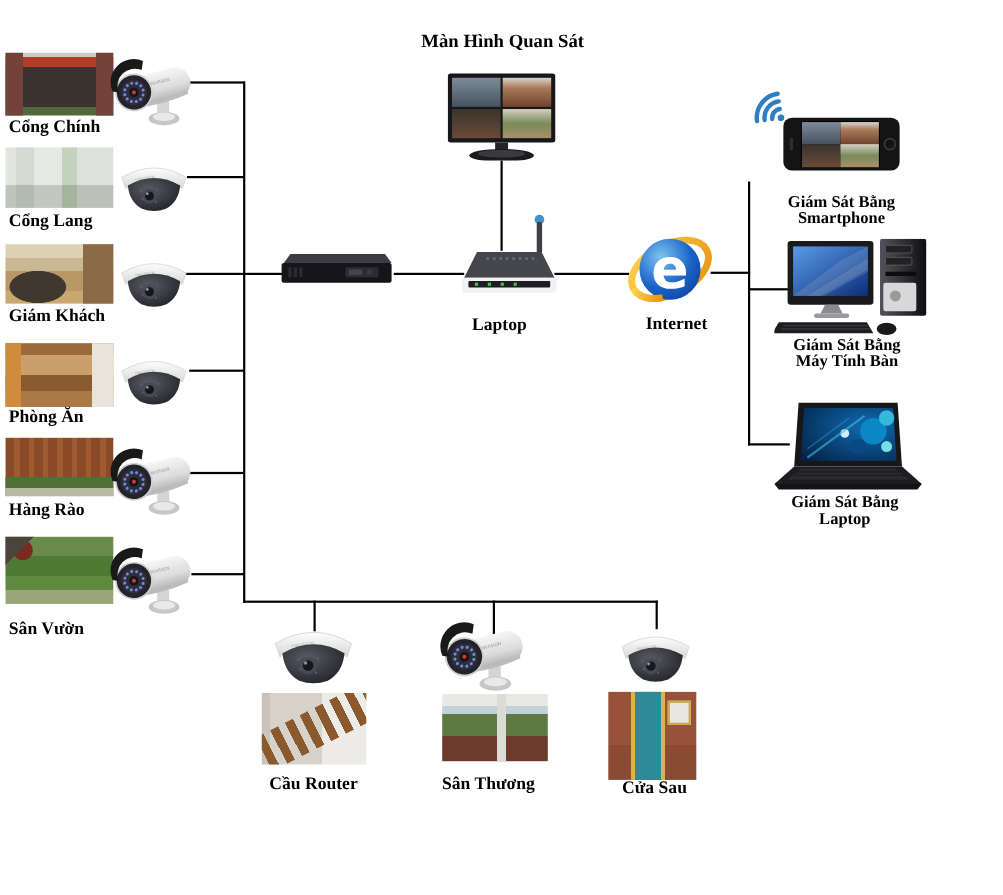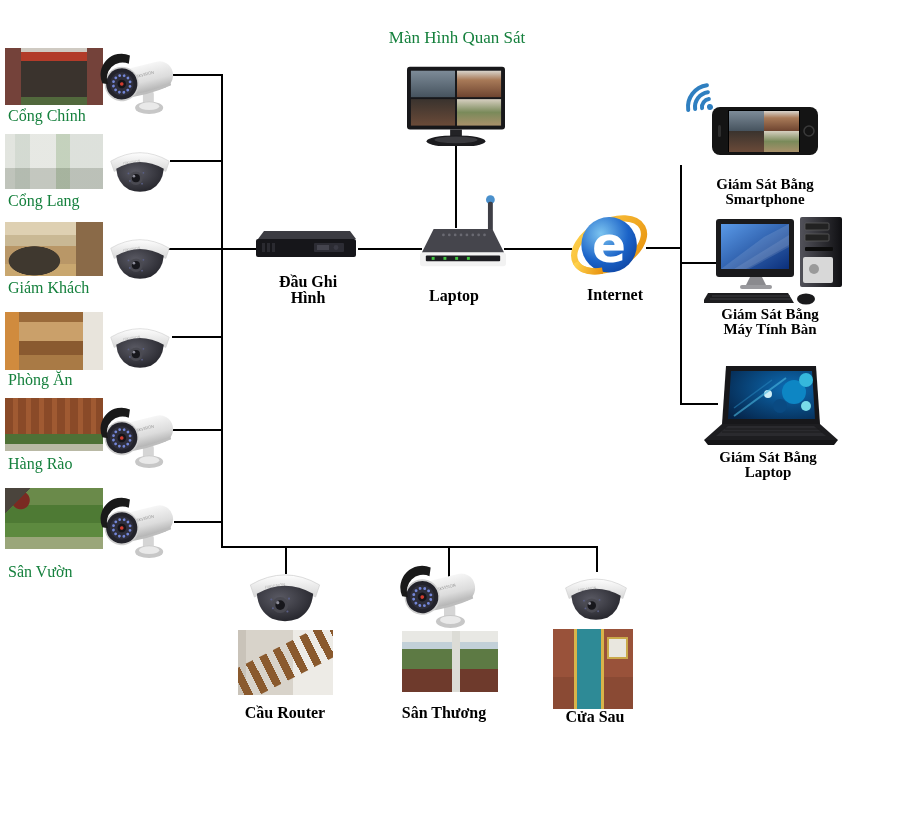--- a/index.html
+++ b/index.html
@@ -1,21 +1,21 @@
 <!DOCTYPE html>
 <html><head>
 <meta charset="utf-8">
 <style>
   html,body{margin:0;padding:0;background:#fff;}
   .stage{position:relative;width:912px;height:814px;background:#ffffff;overflow:hidden;
          font-family:"Liberation Serif", serif;}
   .lineh,.linev{position:absolute;background:#000;}
   .lineh{height:2px;}
   .linev{width:2px;}
-  .lbl{position:absolute;font-weight:normal;color:#15803d;font-size:16px;white-space:nowrap;}
+  .lbl{position:absolute;font-weight:bold;color:#000000;font-size:16px;white-space:nowrap;}
   .lbl2{position:absolute;font-weight:bold;color:#000;font-size:15px;line-height:15px;
         text-align:center;white-space:nowrap;}
   .photo{position:absolute;overflow:hidden;}
   .icon{position:absolute;}
   
   .photo-gate{background:
     linear-gradient(90deg,#74423a 0 16%,rgba(0,0,0,0) 16% 84%,#74423a 84% 100%),
     linear-gradient(180deg,#cfcac2 0 7%,#b23b29 7% 22%,#3a332d 22% 86%,#51683c 86% 100%);}
   .photo-hallway{background:
     linear-gradient(90deg,#eef0ec 0 10%,#dfe5de 10% 26%,#f3f4f1 26% 52%,#cfdcc8 52% 66%,#e9ece8 66% 100%),
@@ -333,21 +333,20 @@
   <div class="lbl" style="left:8px;top:563px">Sân Vườn</div>
 
   <div class="lbl" style="left:377px;top:28px;width:160px;text-align:center;font-size:17px">Màn Hình Quan Sát</div>
   <svg class="icon" style="left:407px;top:66px" width="98" height="80" viewBox="0 0 100 80">
       <use href="#def-monitor"></use>
     </svg>
 
   <svg class="icon" style="left:254px;top:228px" width="104" height="32" viewBox="0 0 104 30">
       <use href="#def-dvr"></use>
     </svg>
-  <div class="lbl2" style="left:258px;top:274px;width:100px;font-size:16px;line-height:16px"><span>Đầu Ghi</span><br><span>Hình</span></div>
 
   <svg class="icon" style="left:418px;top:193px" width="90" height="76" viewBox="0 0 92 76">
       <use href="#def-router"></use>
     </svg>
   <div class="lbl2" style="left:410px;top:288px;width:88px;font-size:16px">Laptop</div>
 
   <svg class="icon" style="left:566px;top:200px" width="88" height="86" viewBox="0 0 90 96">
       <use href="#def-internet"></use>
     </svg>
   <div class="lbl2" style="left:572px;top:287px;width:86px;font-size:16px">Internet</div>

